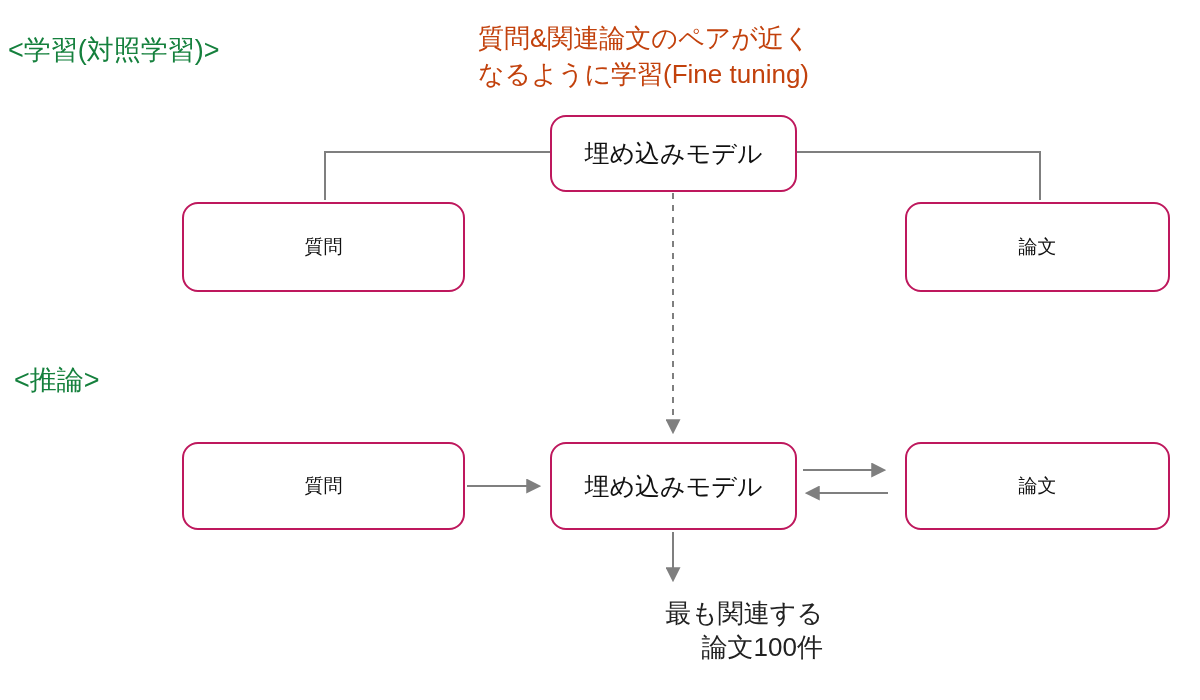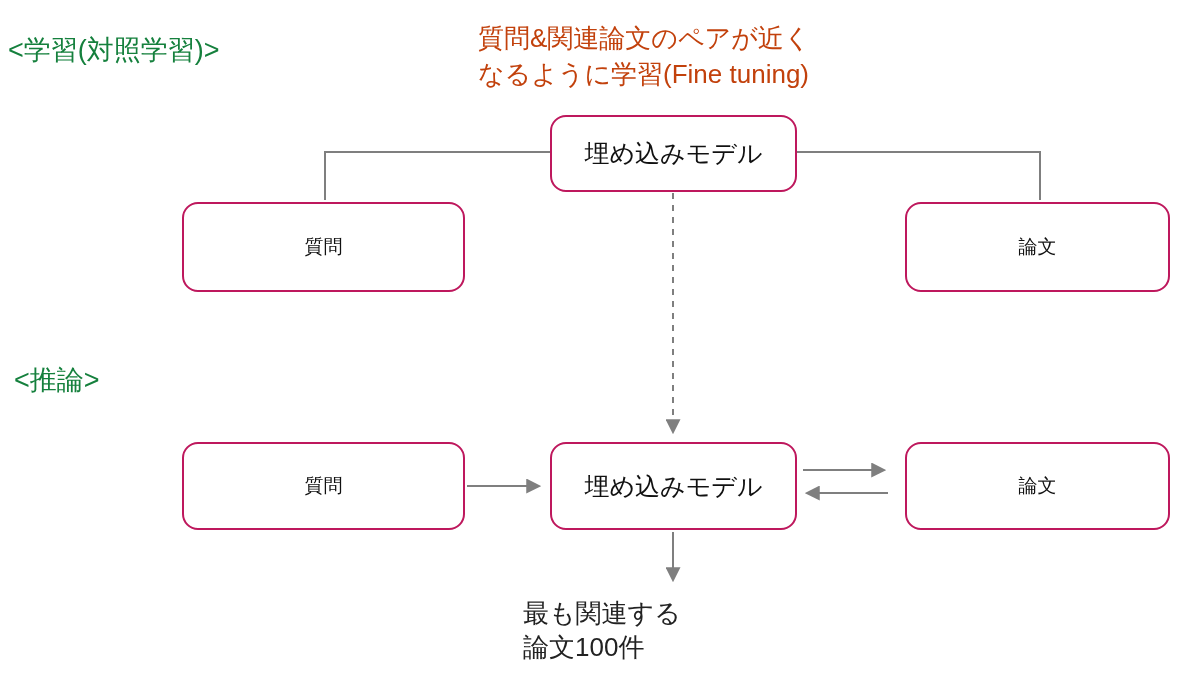--- a/index.html
+++ b/index.html
@@ -46,21 +46,21 @@
     font-size: 25px;
     color: #111111;
     white-space: nowrap;
   }
   .node.big-label .node-label { font-size: 19px; }
   .output-text {
     position: absolute;
     font-size: 26px;
     line-height: 34px;
     color: #222222;
-    text-align: left;
+    text-align: right;
     white-space: pre-line;
   }
 </style>
 </head>
 <body>
 
 <div class="canvas">
 
   <svg class="connectors" viewBox="0 0 1200 700">
     <defs>

